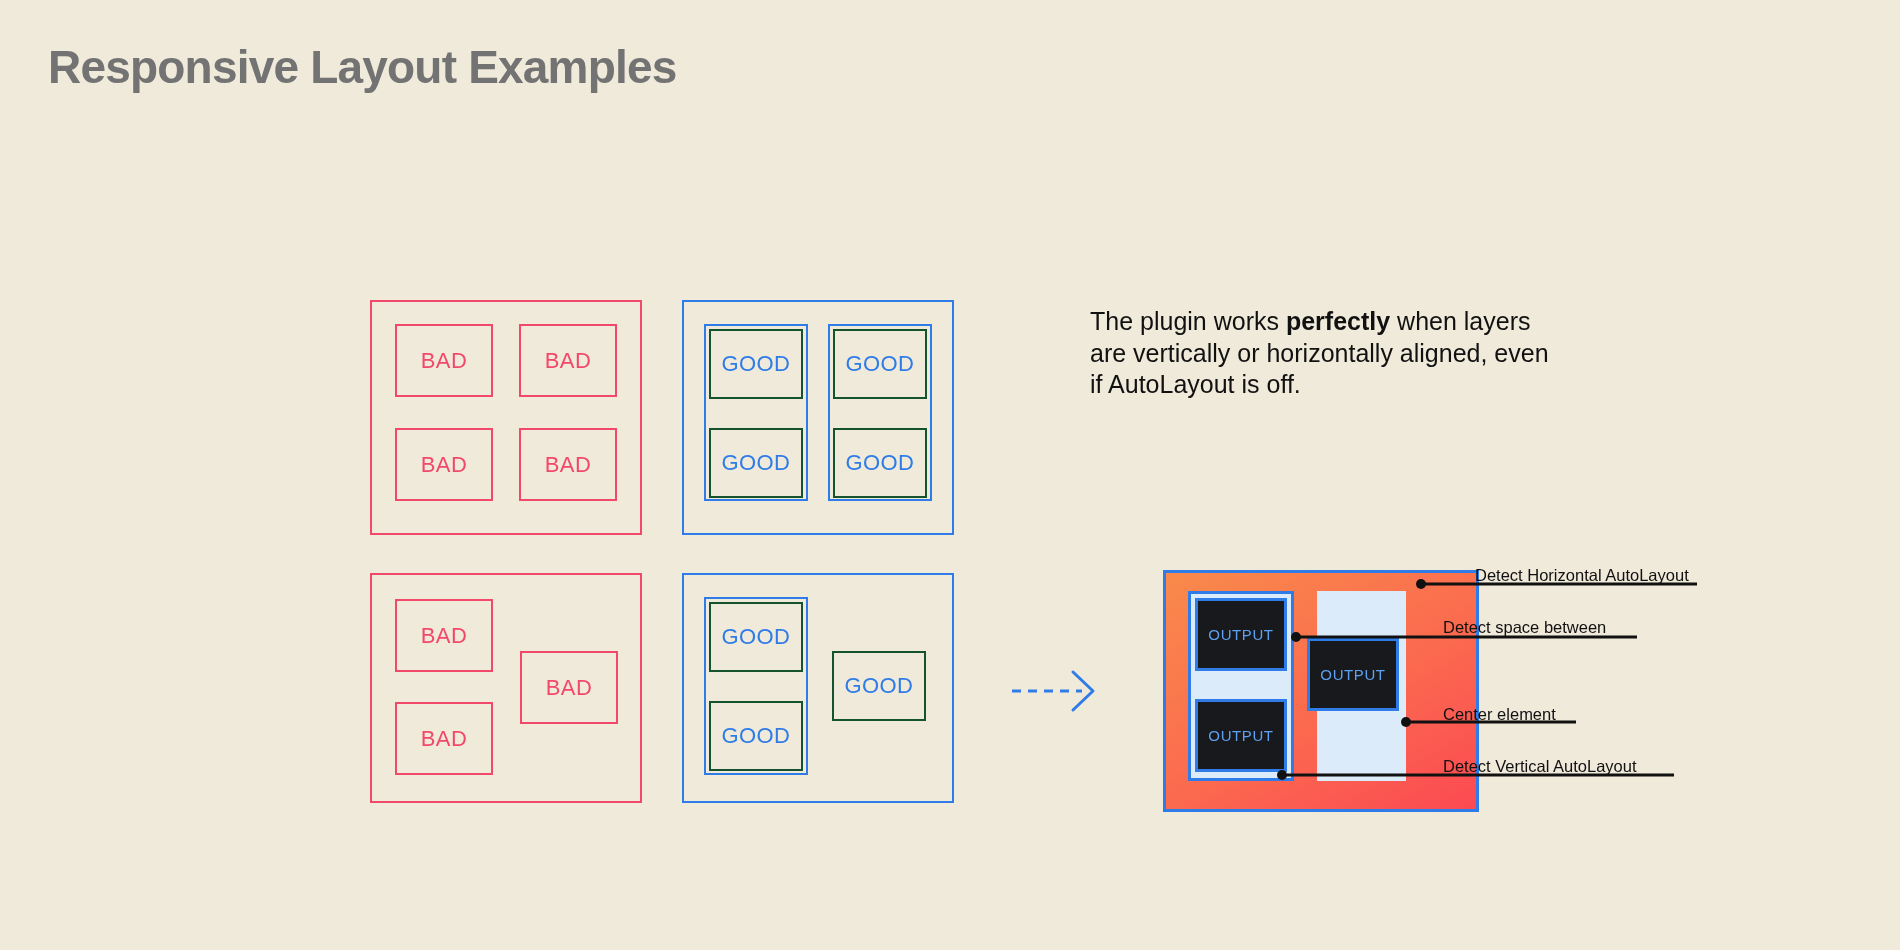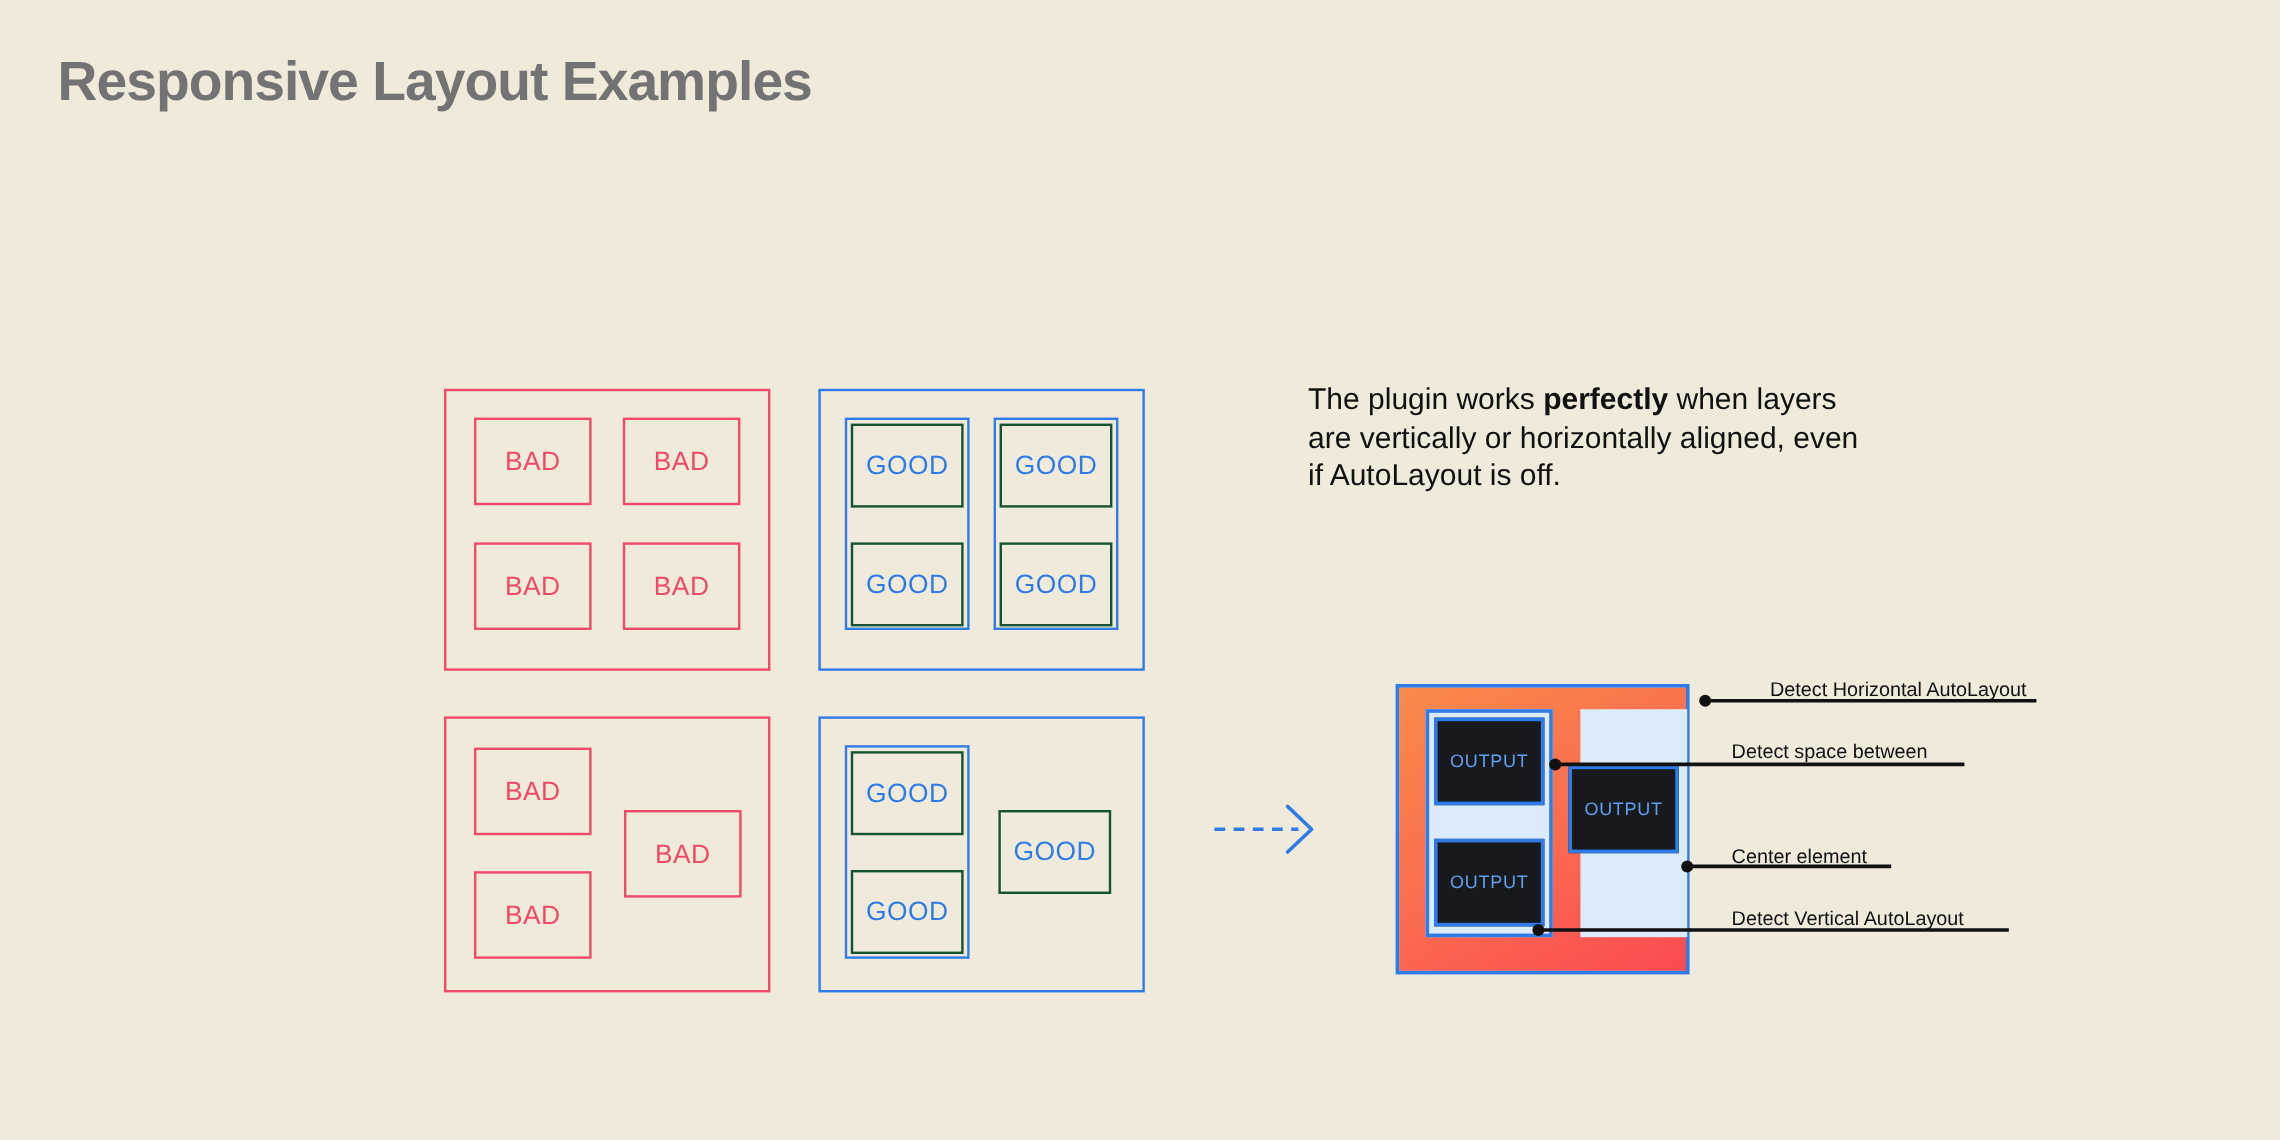--- a/index.html
+++ b/index.html
@@ -24,21 +24,20 @@
     font-weight: bold;
     color: #737373;
     letter-spacing: -0.8px;
     white-space: nowrap;
   }
 
   
   .group {
     position: absolute;
     box-sizing: border-box;
-    margin-top: 24px;
   }
   .group.bad   { border: 2px solid #F2496B; }
   .group.good  { border: 2px solid #2F7CE8; }
 
   .cell {
     position: absolute;
     box-sizing: border-box;
     display: flex;
     align-items: center;
     justify-content: center;
@@ -52,21 +51,21 @@
   .ring {
     position: absolute;
     box-sizing: border-box;
     border: 2px solid #2F7CE8;
   }
 
   
   #copy {
     position: absolute;
     left: 1090px;
-    top: 318px;
+    top: 306px;
     width: 470px;
     color: #111111;
     font-size: 25px;
     line-height: 1.26;
   }
   #copy p { margin: 0; }
   #copy p + p { margin-top: 30px; }
   #copy b { font-weight: bold; }
 
   
@@ -76,21 +75,21 @@
     top: 666px;
     width: 100px;
     height: 50px;
   }
 
   
   #mockup {
     position: absolute;
     left: 1163px;
     top: 570px;
-    width: 245px;
+    width: 316px;
     height: 242px;
     box-sizing: border-box;
     border: 3px solid #2F7CE8;
     background: linear-gradient(150deg, #F98A4B 0%, #FB6A4F 55%, #FB4A52 100%);
   }
   .m-panel {
     position: absolute;
     box-sizing: border-box;
     background: #DCEBFA;
   }

